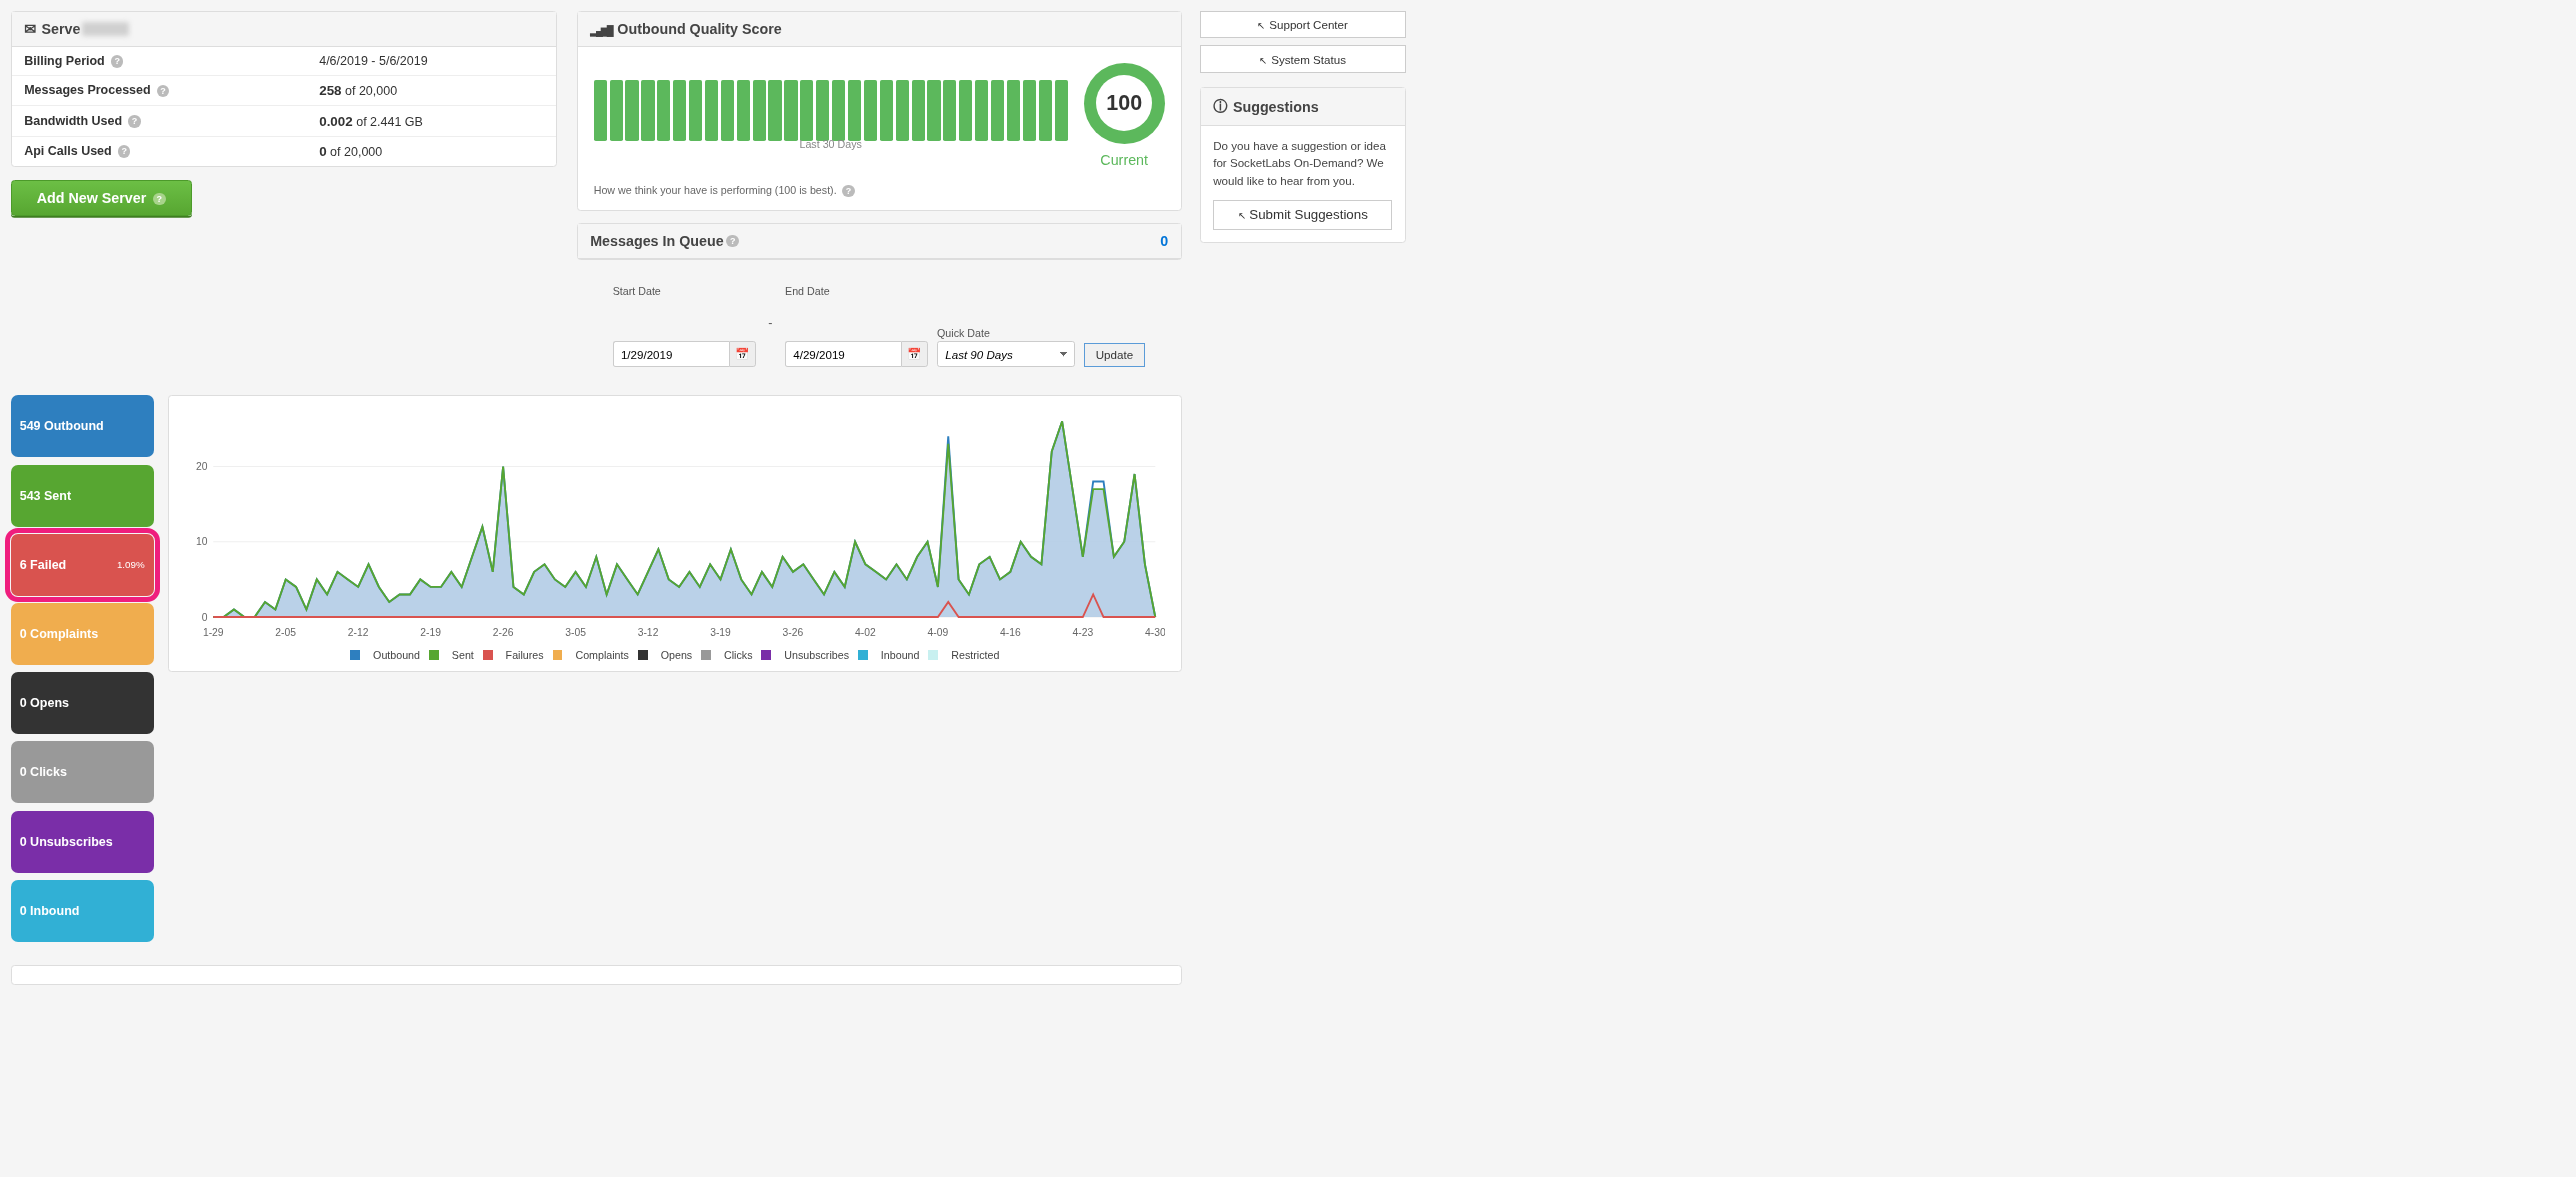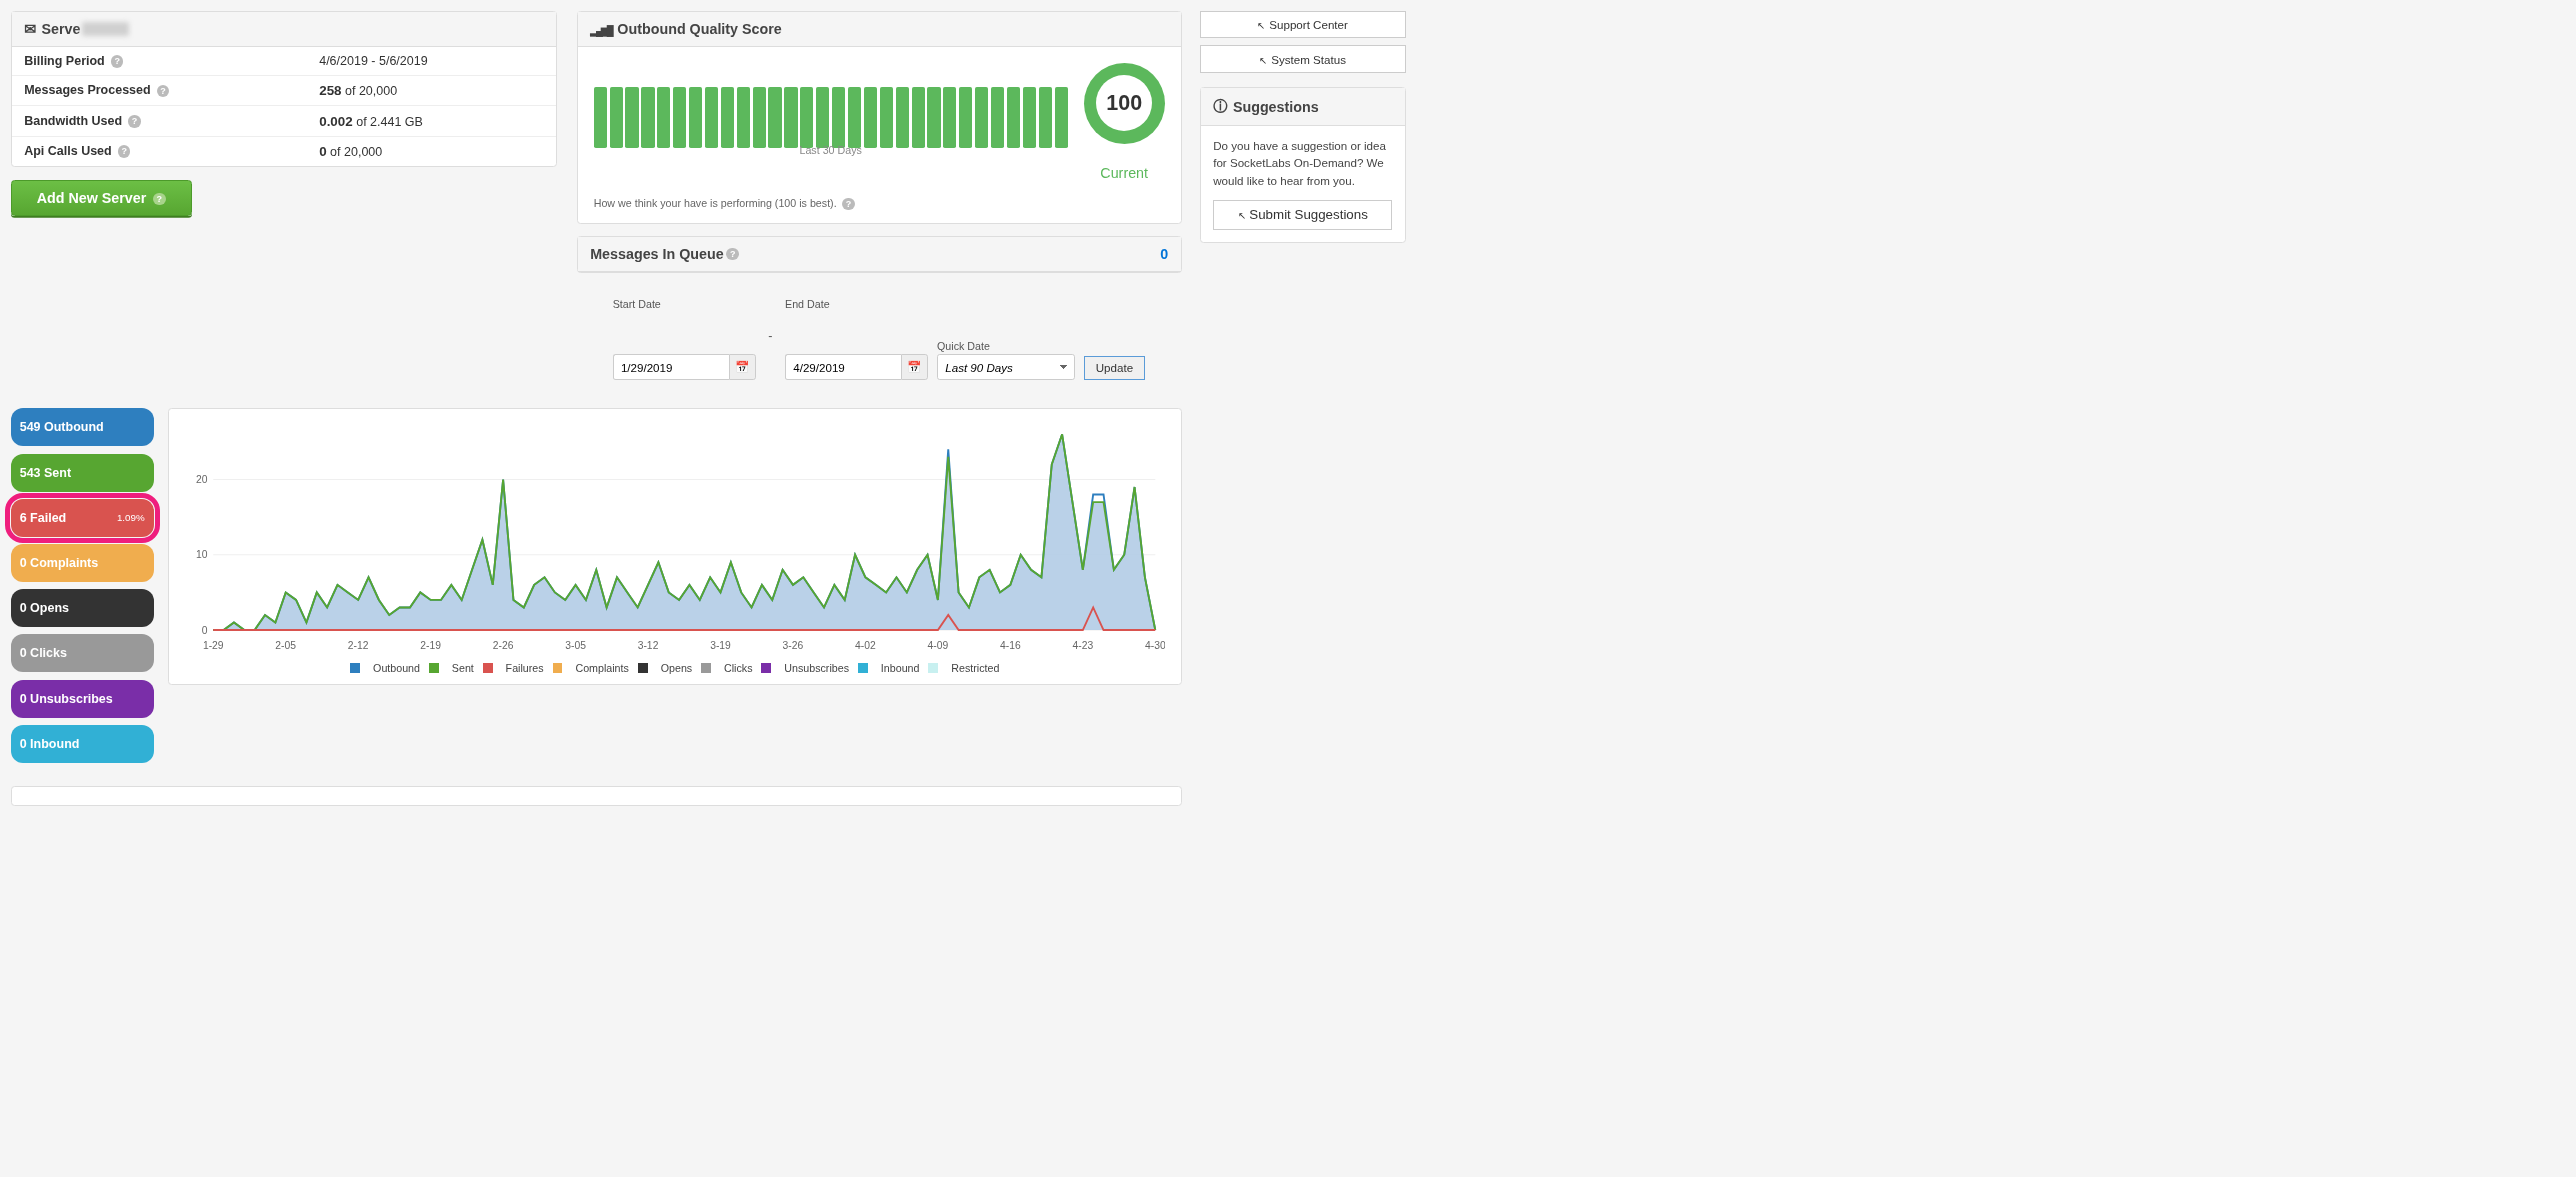--- a/index.html
+++ b/index.html
@@ -71,41 +71,41 @@
   .btn-green { background: linear-gradient(#6cbf45,#57a631); border:0.9px solid #4c9a2a; box-shadow:0 1.8px 0 #3e7d20;}
   .btn-sm { padding:4.5px 10.7px; font-size:11.6px; font-weight:400; }
   .btn-default { background:#f0f0f0; color:#333; border:0.9px solid #ccc;}
   .btn-outline { background:#fff; color:#333; border:0.9px solid #ccc; }
   .btn-focus { border:1.8px solid #5a9bd8 !important; }
 
   
   .stat-badges { width: 143px; float:left; margin-right: 14.3px;}
   .stat-badge {
     display:flex; align-items:center; justify-content:space-between;
-    border-radius:12px; padding:12px 9px; color:#fff; font-weight:700;
+    border-radius:7px; padding:24px 9px; color:#fff; font-weight:700;
     font-size:12.5px; margin-bottom:7.2px; cursor:pointer;
   }
   .sb-blue{background:#2e7fbf;} .sb-green{background:#57a631;}
   .sb-red{background:#d9534f;} .sb-orange{background:#f0ad4e;}
   .sb-dark{background:#333;} .sb-gray{background:#999;}
   .sb-purple{background:#7a2ea8;} .sb-cyan{background:#31b0d5;}
   .stat-badge .pct { font-weight:400; font-size:9.8px;}
   .failed-highlight { outline:5.4px solid #ef1e7d; outline-offset:1.8px; position:relative;}
 
   
   .q-body { display:flex; gap:16px; align-items:center; padding:16px; }
   .q-bars { flex:1; display:flex; gap:2.7px; height:61px; align-items:flex-end;}
   .q-bar { flex:1; background:#5cb85c; height:100%; border-radius:1.8px;}
   .q-donut-wrap { text-align:center;}
   .q-donut { width:81px; height:81px; border-radius:50%; background:
     conic-gradient(#5cb85c 0 100%, #eee 0); display:flex; align-items:center;
     justify-content:center; position:relative;}
   .q-donut::after{content:""; position:absolute; inset:12.5px; border-radius:50%; background:#fff;}
   .q-donut span{position:relative; z-index:1; font-weight:700; font-size:21.5px;}
-  .q-caption{color:#5cb85c; font-size:14.3px; margin-top:21px;}
+  .q-caption{color:#5cb85c; font-size:14.3px; margin-top:8px;}
   .q-sub{ text-align:center; color:#888; font-size:10.7px; margin-top:-3.6px;}
   .q-foot{ color:#666; font-size:10.7px; padding:0 16px 12.5px;}
 
   
   .date-row { display:flex; gap:9px; align-items:flex-end; padding:12.5px 36px; }
   .date-row label{display:block; font-size:10.7px; color:#555; margin-bottom:1.8px;}
   .input-grp{display:flex;margin-top:44px;}
   .input-grp input{
     border:0.9px solid #ccc; border-right:none; border-radius:2.7px 0 0 2.7px;
     padding:5.4px 7.2px; font-size:11.6px; width:116px; background:#fff;

